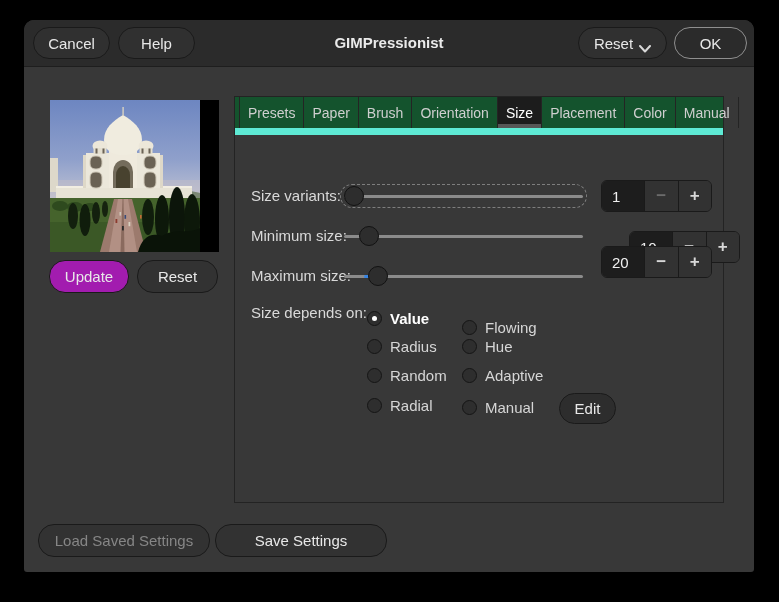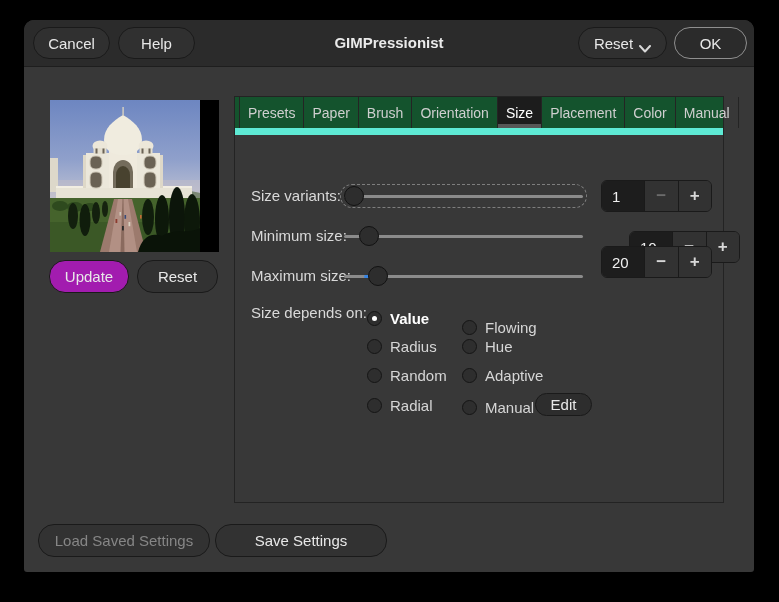--- a/index.html
+++ b/index.html
@@ -56,21 +56,21 @@
             color:#d8d8d8;font-size:17px;font-weight:bold;cursor:default;}
   .spin-btn.dim{color:#6b6b6b;}
   
   .radio-item{position:absolute;display:flex;align-items:center;gap:8px;height:20px;}
   .radio{width:15px;height:15px;border-radius:50%;background:#2e2e2e;
          border:1px solid #151515;box-sizing:border-box;position:relative;flex:none;}
   .radio.checked::after{content:"";position:absolute;left:4px;top:4px;width:5px;height:5px;
          border-radius:50%;background:#ffffff;}
   .radio-label{font-size:15px;color:#d6d6d6;}
   .radio-item.selected .radio-label{font-weight:bold;color:#ffffff;}
-  .btn-edit{left:300px;top:258px;width:57px;height:23px;background:#2d2d2d;}
+  .btn-edit{left:324px;top:258px;width:57px;height:31px;background:#2d2d2d;}
   
   .btn-load{left:14px;top:504px;width:172px;height:33px;background:#323232;color:#868686;}
   .btn-save{left:191px;top:504px;width:172px;height:33px;background:#323232;}
 </style>
 </head>
 <body>
 
 <div class="stage">
   <div class="dialog">
 

